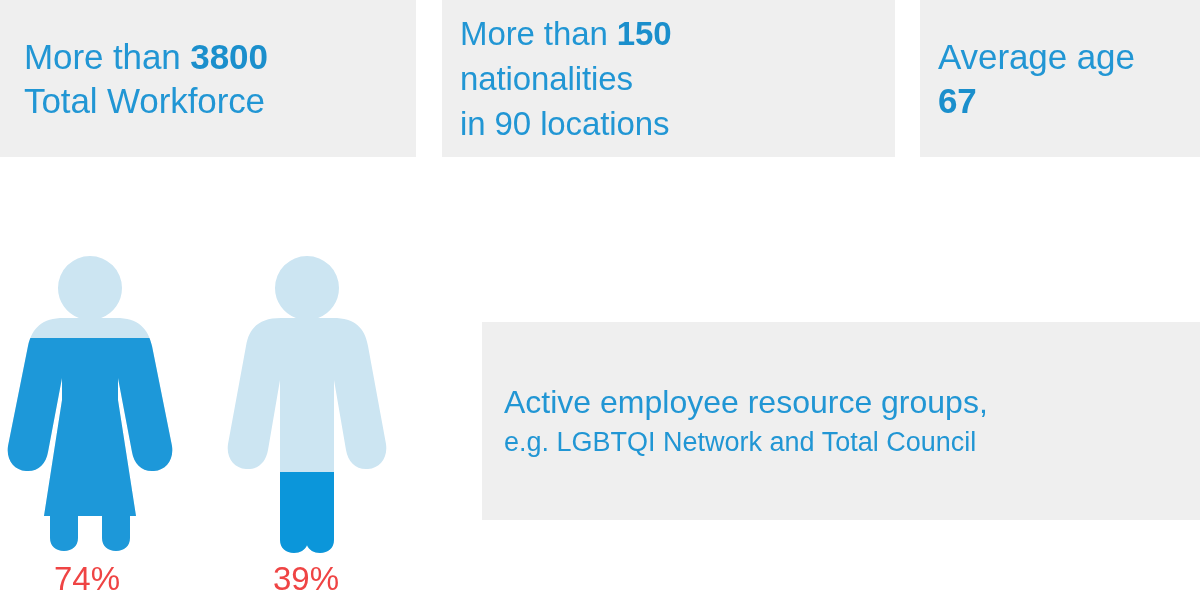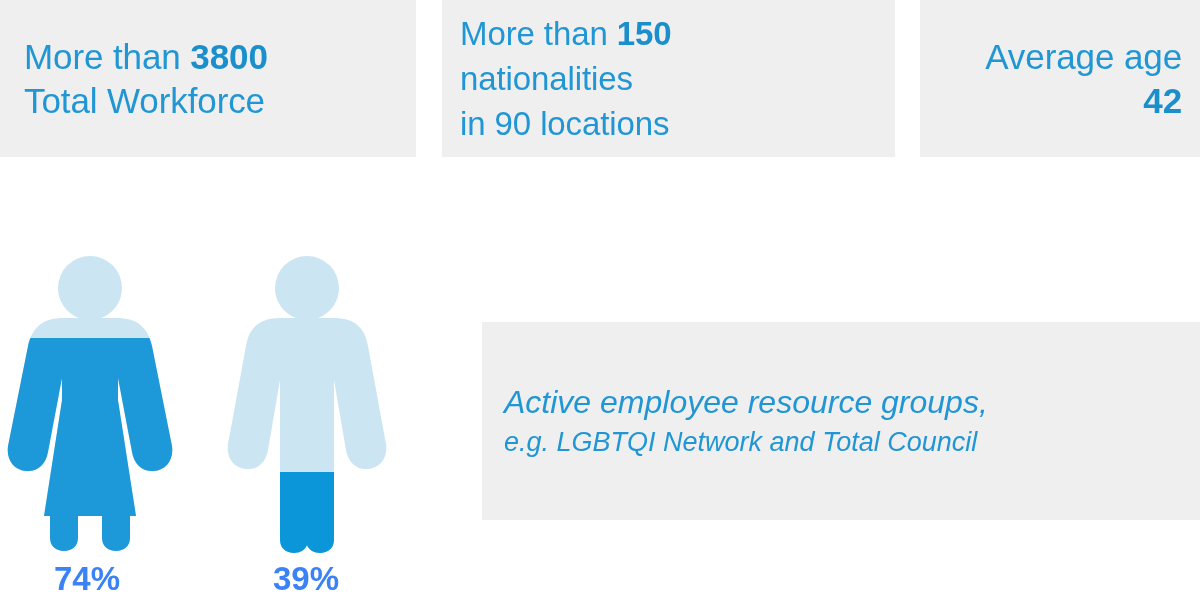--- a/index.html
+++ b/index.html
@@ -46,36 +46,35 @@
   .stat-line b, .stat-line .num {
     font-weight: 700;
     color: #1b8fcc;
   }
 
   
   .card-1 .stat-line { font-size: 35px; line-height: 44px; }
   
   .card-2 .stat-line { font-size: 33px; line-height: 45px; }
   
-  .card-3 .stat-line { font-size: 35px; line-height: 44px; text-align: right; }
+  .card-3 .stat-line { font-size: 35px; line-height: 44px; }
 
   
   .erg-card {
     position: absolute;
     left: 482px;
     top: 322px;
     width: 718px;
     height: 198px;
     background: #efefef;
     box-sizing: border-box;
     padding: 0 22px;
     display: flex;
     flex-direction: column;
     justify-content: center;
-    font-style: italic;
   }
   .erg-line-1 {
     color: #2196d4;
     font-size: 32px;
     line-height: 42px;
     font-weight: 400;
     white-space: nowrap;
   }
   .erg-line-2 {
     color: #2196d4;
@@ -97,23 +96,23 @@
 
   .pct-row {
     position: absolute;
     top: 560px;
     left: 0;
     width: 420px;
     height: 44px;
   }
   .pct-label {
     position: absolute;
-    color: #3b82f6;
+    color: #ef4444;
     font-size: 33px;
-    font-weight: 700;
+    font-weight: 400;
     line-height: 38px;
     letter-spacing: 0px;
   }
   .pct-female { left: 54px; top: 0px; }
   .pct-male   { left: 273px; top: 0px; }
 </style>
 </head>
 <body>
 
 <div class="canvas">
@@ -137,21 +136,21 @@
     <div class="stat-line">
       <span>in 90 locations</span>
     </div>
   </div>
 
   <div class="stat-card card-3">
     <div class="stat-line">
       <span>Average age</span>
     </div>
     <div class="stat-line">
-      <b>42</b>
+      <b>67</b>
     </div>
   </div>
 
   <div class="figures">
     <svg class="figure-svg" width="420" height="310" viewBox="0 0 420 310">
       <defs>
 
         <clipPath id="clip-female">
 
           <circle cx="90" cy="38" r="32"></circle>

